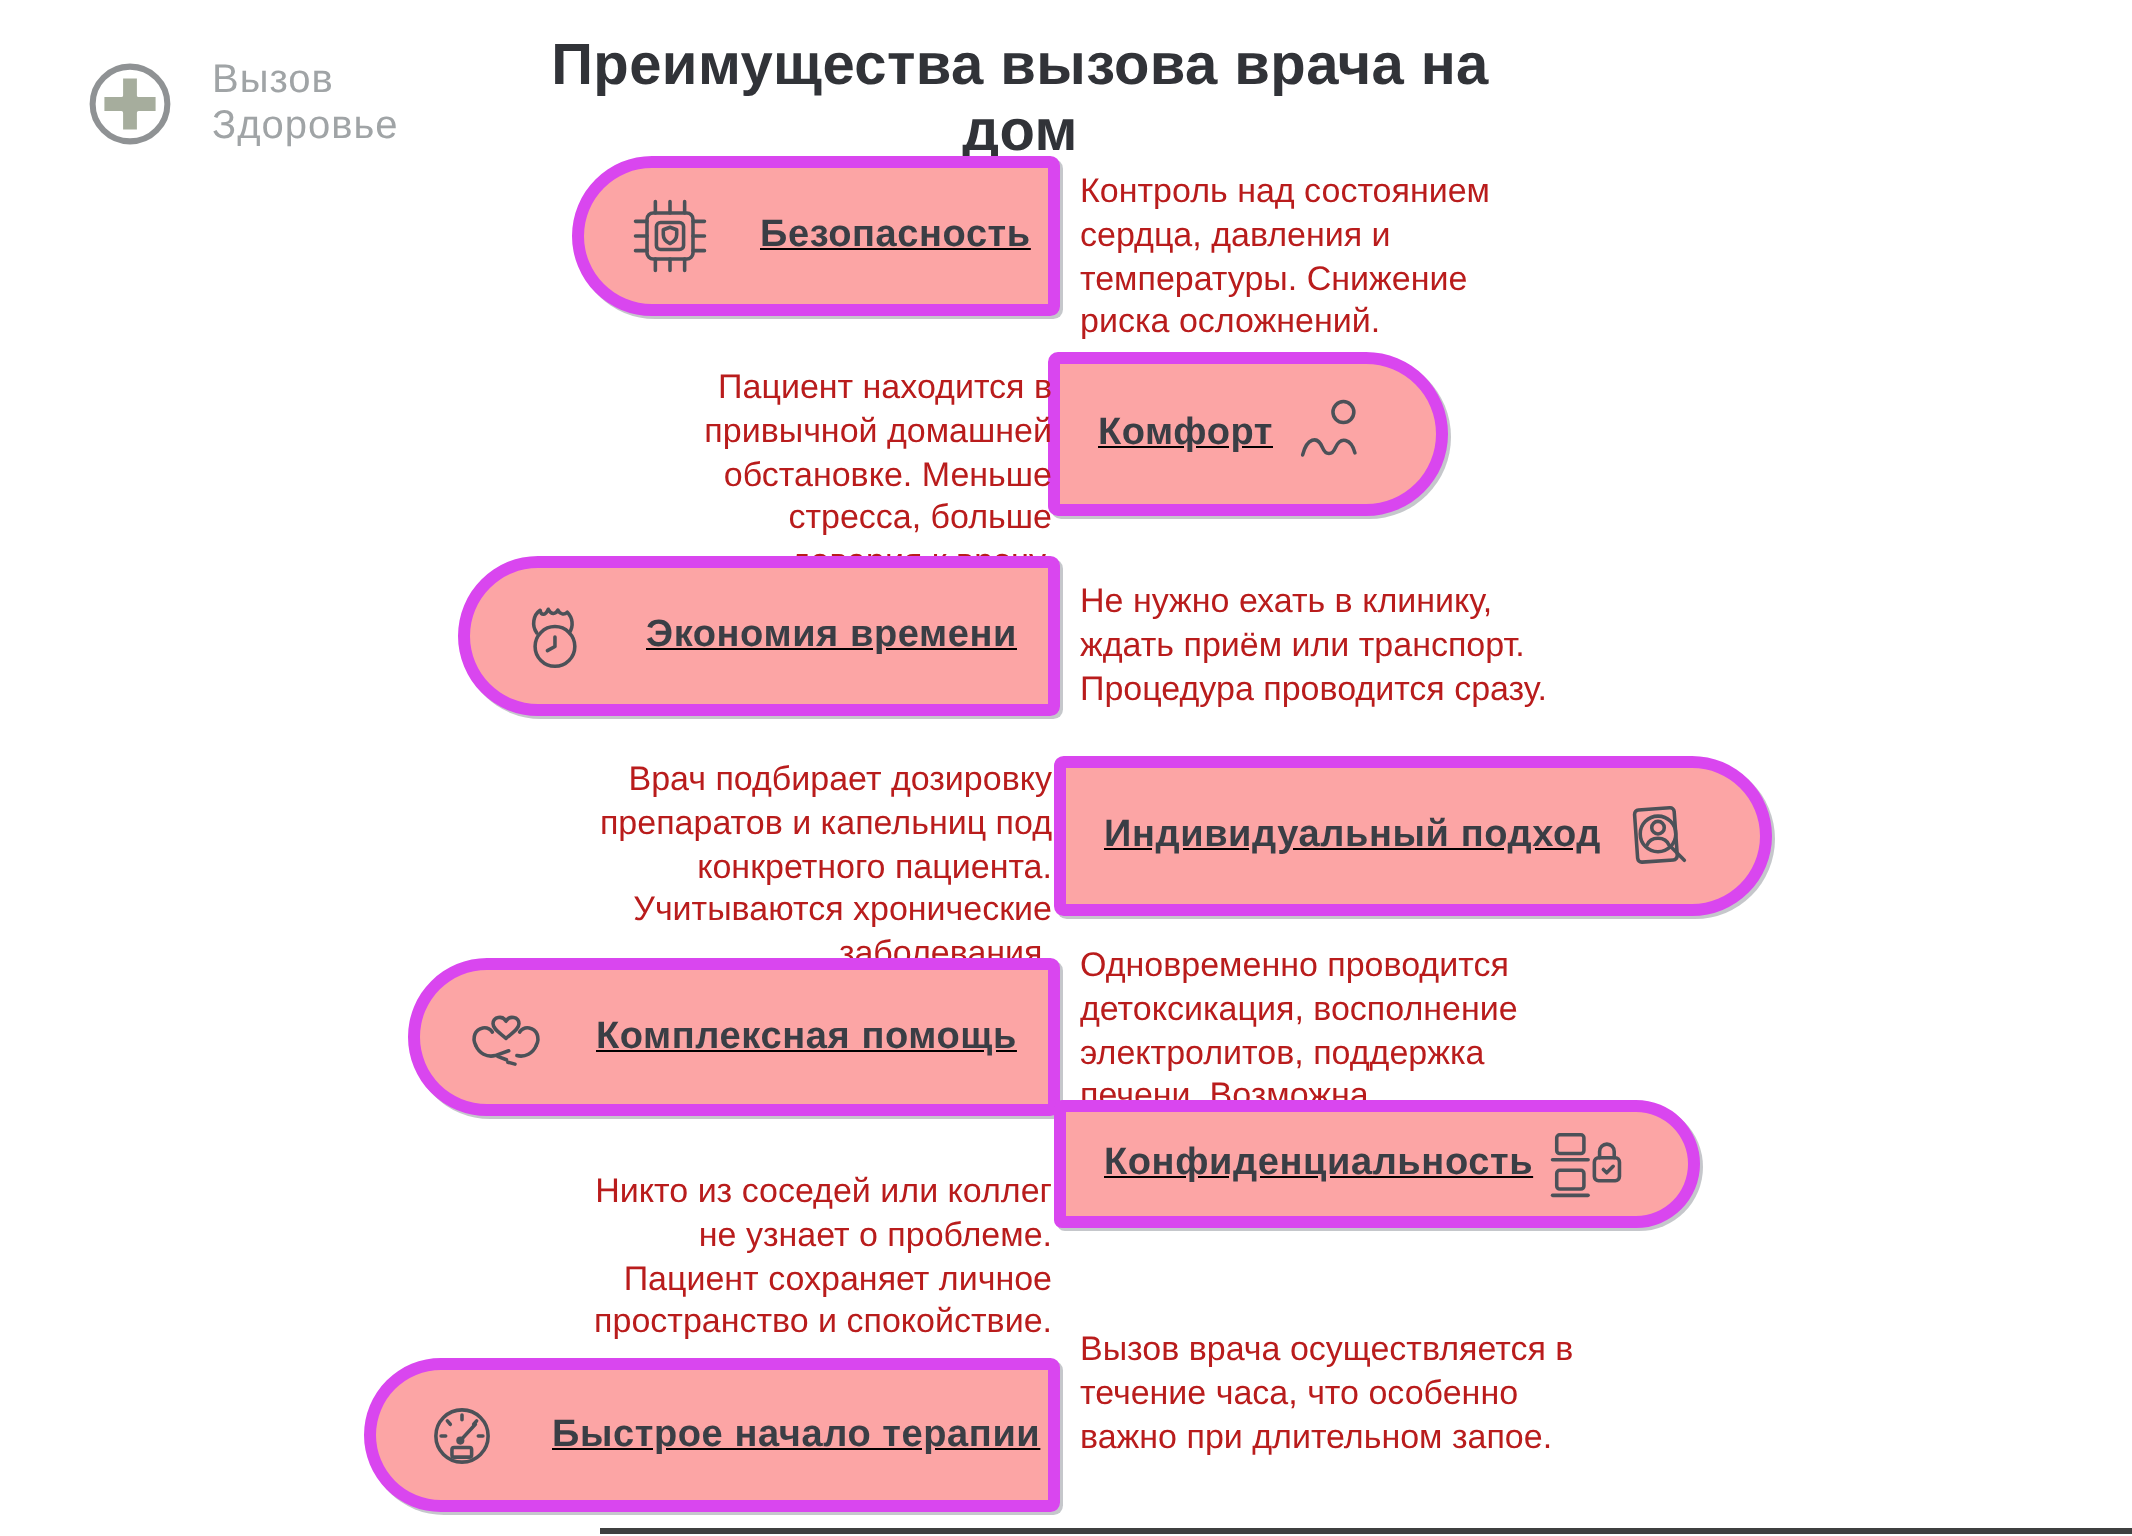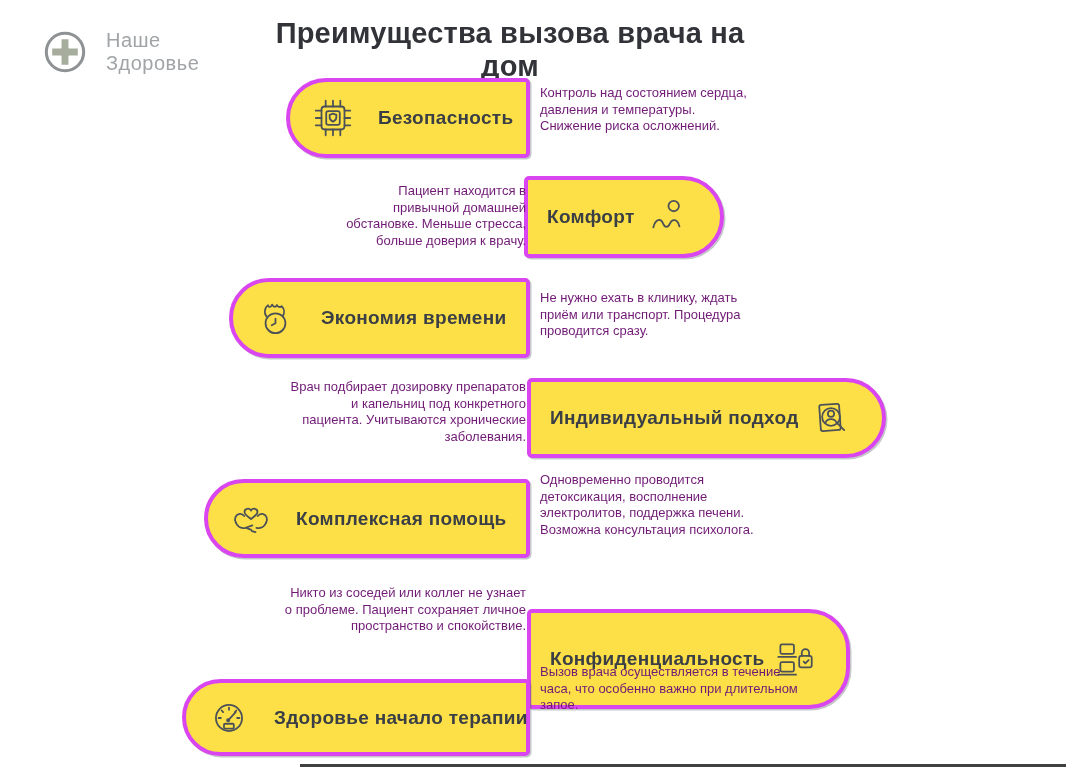--- a/index.html
+++ b/index.html
@@ -12,40 +12,41 @@
   .logo { position:absolute; left:33px; top:20px; display:flex; align-items:center; gap:9px; }
   .logo-text { color:#a0a4a6; font-size:20px; line-height:23px; letter-spacing:.5px; }
   .page-title {
     position:absolute; left:270px; top:17px; width:480px; text-align:center;
     font-size:29px; font-weight:bold; color:#313338; letter-spacing:.2px;
   }
 
   
   .card {
     position:absolute; display:flex; align-items:center;
-    background:#fde047; border:4px solid #d946ef;
+    background:#fca5a5; border:6px solid #d946ef;
     box-shadow:1.5px 1.5px 0 rgba(90,95,105,.35);
     box-sizing:border-box;
+    text-decoration:underline;
   }
   .pill-left  { border-radius:41px 5px 5px 41px; padding:0 14px 0 20px; gap:22px; }
   .pill-right { border-radius:5px 41px 41px 5px; padding:0 28px 0 19px; justify-content:space-between; gap:2px; }
   .card-title { font-size:19px; font-weight:bold; color:#3a3e45; letter-spacing:.3px; white-space:nowrap; }
   .icon { width:46px; height:46px; flex:0 0 auto; display:flex; align-items:center; justify-content:center; }
   .icon svg { width:46px; height:46px; stroke:#4c5158; fill:none; stroke-width:1.7; stroke-linecap:round; stroke-linejoin:round; }
 
   .c1 { left:286px; top:78px;  width:244px; height:80px; }
   .c2 { left:524px; top:176px; width:200px; height:82px; }
   .c3 { left:229px; top:278px; width:301px; height:80px; }
   .c4 { left:527px; top:378px; width:359px; height:80px; }
   .c5 { left:204px; top:479px; width:326px; height:79px; }
-  .c6 { left:527px; top:609px; width:323px; height:100px; }
+  .c6 { left:527px; top:550px; width:323px; height:64px; }
   .c7 { left:182px; top:679px; width:348px; height:77px; }
 
   
-  .desc { position:absolute; font-size:13px; line-height:1.28; color:#701a75; }
+  .desc { position:absolute; font-size:17px; line-height:1.28; color:#b91c1c; }
   .d-right { text-align:right; }
   .d1 { left:540px; top:85px;  width:215px; }
   .d2 { left:330px; top:183px; width:196px; }
   .d3 { left:540px; top:290px; width:235px; }
   .d4 { left:288px; top:379px; width:238px; }
   .d5 { left:540px; top:472px; width:242px; }
   .d6 { left:281px; top:585px; width:245px; }
   .d7 { left:540px; top:664px; width:270px; }
 
   .bottom-line { position:absolute; left:300px; top:764px; width:766px; height:3px; background:#3f4040; }
@@ -56,21 +57,21 @@
 <div class="canvas">
 
   <div class="logo">
     <span class="icon" style="width:64px;height:64px;">
       <svg width="64" height="64" viewBox="0 0 64 64">
         <circle cx="32" cy="32" r="26" fill="none" stroke="#8f9294" stroke-width="4.2"></circle>
         <path d="M26 13 h12 v13 h13 v12 h-13 v13 h-12 v-13 h-13 v-12 h13 z" fill="#a6ad9d" stroke="#ffffff" stroke-width="2.4" stroke-linejoin="round"></path>
       </svg>
     </span>
     <span class="logo-text">
-      <span>Наше</span><br>
+      <span>Вызов</span><br>
       <span>Здоровье</span>
     </span>
   </div>
 
   <div class="page-title">Преимущества вызова врача на дом</div>
 
   <div class="card pill-left c1">
     <span class="icon">
       <svg viewBox="0 0 44 44">
         <rect x="11" y="11" width="22" height="22" rx="3"></rect>
@@ -154,19 +155,19 @@
   <div class="card pill-left c7">
     <span class="icon">
       <svg viewBox="0 0 44 44">
         <circle cx="22" cy="22" r="12.5"></circle>
         <path d="M22 12 v2.2 M15 14.8 l1.4 1.6 M29 14.8 l-1.4 1.6 M12 22 h2.2 M32 22 h-2.2"></path>
         <path d="M21.2 24.2 l7.2-7.8"></path>
         <circle cx="21.2" cy="24.2" r="1.1"></circle>
         <rect x="17.2" y="27.5" width="9.4" height="4.6" rx="1"></rect>
       </svg>
     </span>
-    <span class="card-title">Здоровье начало терапии</span>
+    <span class="card-title">Быстрое начало терапии</span>
   </div>
   <div class="desc d7">Вызов врача осуществляется в течение часа, что особенно важно при длительном запое.</div>
 
   <div class="bottom-line"></div>
 
 </div>
 
 </body></html>

